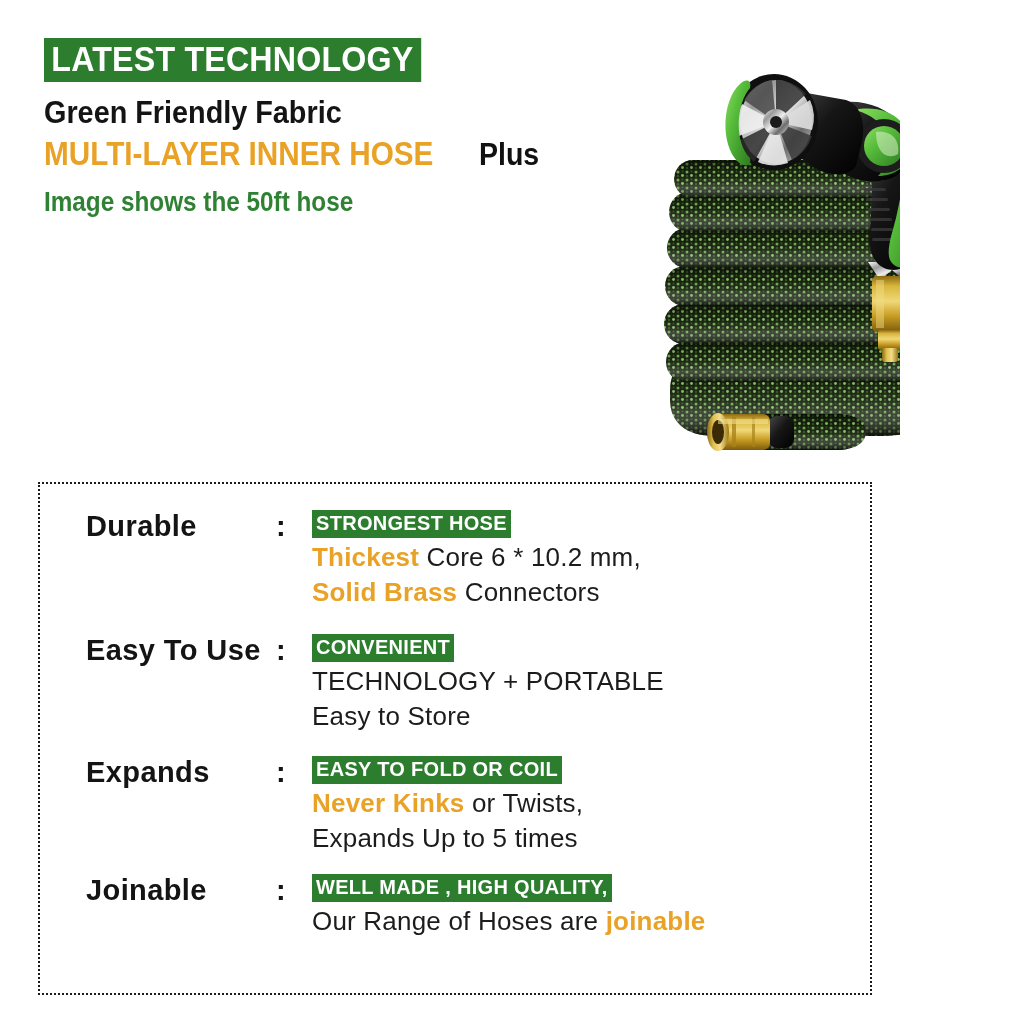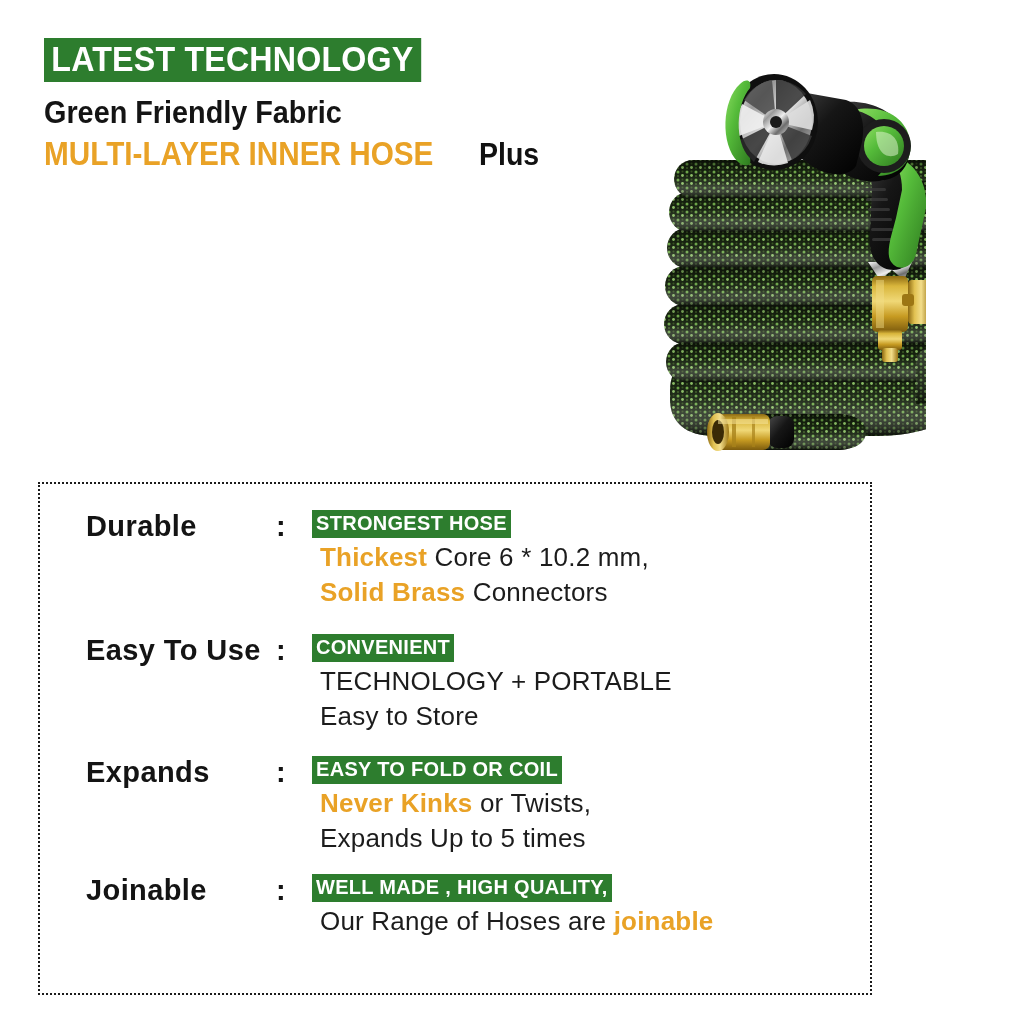--- a/index.html
+++ b/index.html
@@ -8,21 +8,20 @@
     padding: 0;
     background: #ffffff;
   }
   #page {
     position: relative;
     width: 900px;
     height: 1024px;
     background: #ffffff;
     overflow: hidden;
     font-family: "Liberation Sans", sans-serif;
-    padding-left: 26px;
     -webkit-font-smoothing: antialiased;
   }
 
   
   .headline-block {
     position: absolute;
     left: 44px;
     top: 38px;
     width: 560px;
   }
@@ -153,21 +152,21 @@
     color: #1c1c1c;
     letter-spacing: 0.2px;
   }
   .val-orange {
     font-family: "Liberation Sans Narrow", "Liberation Sans", sans-serif;
     font-weight: 700;
     font-size: 26px;
     color: #e9a226;
     letter-spacing: 0.2px;
   }
-  .val-line-sub { margin-top: 4px; margin-left: 8px; }
+  .val-line-sub { margin-top: 4px; }
 
   
   .hose-art {
     position: absolute;
     left: 640px;
     top: 18px;
     width: 384px;
     height: 462px;
   }
   .hose-art svg { display: block; }
@@ -179,20 +178,23 @@
 
   <div class="headline-block">
     <div class="hl-line">
       <span class="hl-banner">LATEST TECHNOLOGY</span>
     </div>
     <div class="hl-line">
       <span class="hl-black">Green Friendly Fabric</span>
     </div>
     <div class="hl-line">
       <span class="hl-orange">MULTI-LAYER INNER HOSE</span><span class="hl-plus">Plus</span>
+    </div>
+    <div class="hl-line">
+      <span class="hl-green">Image shows the 50ft hose</span>
     </div>
   </div>
 
   <div class="hose-art">
     <svg width="384" height="462" viewBox="0 0 384 462" xmlns="http://www.w3.org/2000/svg">
       <defs>
 
         <pattern id="weave" width="9" height="8" patternUnits="userSpaceOnUse">
           <rect width="9" height="8" fill="#16220f"></rect>
           <circle cx="2" cy="2" r="1.5" fill="#6fa94a"></circle>

